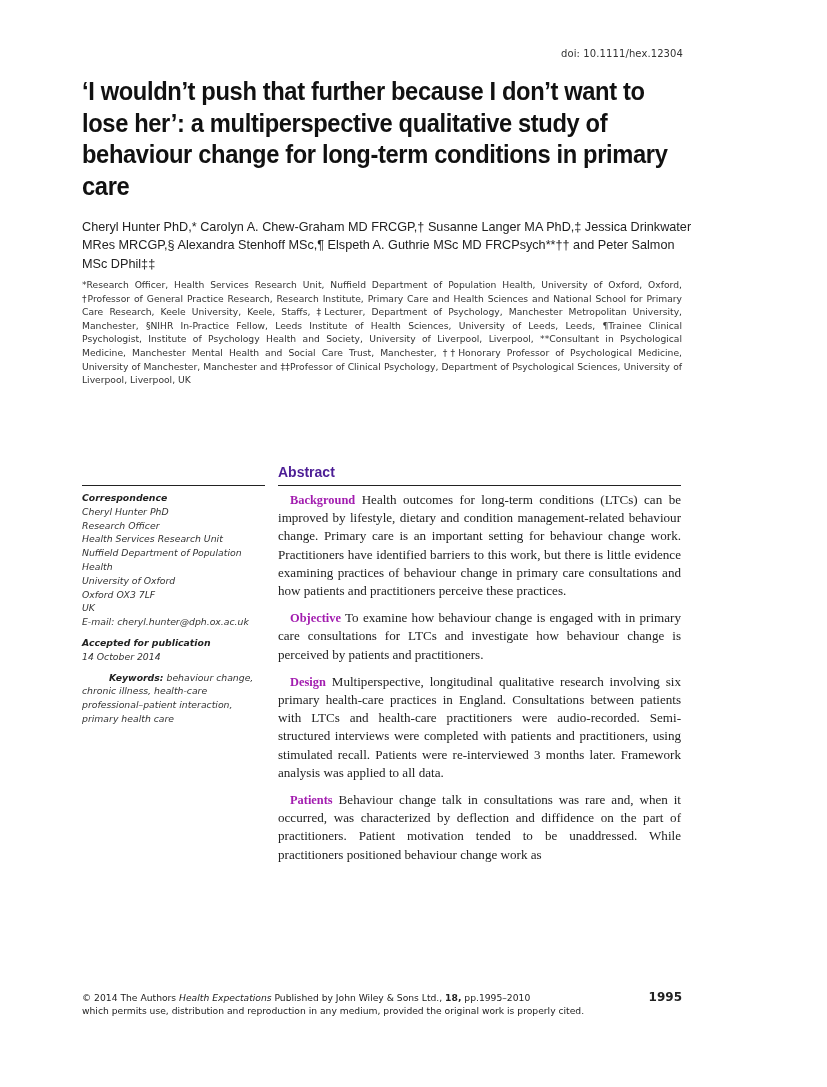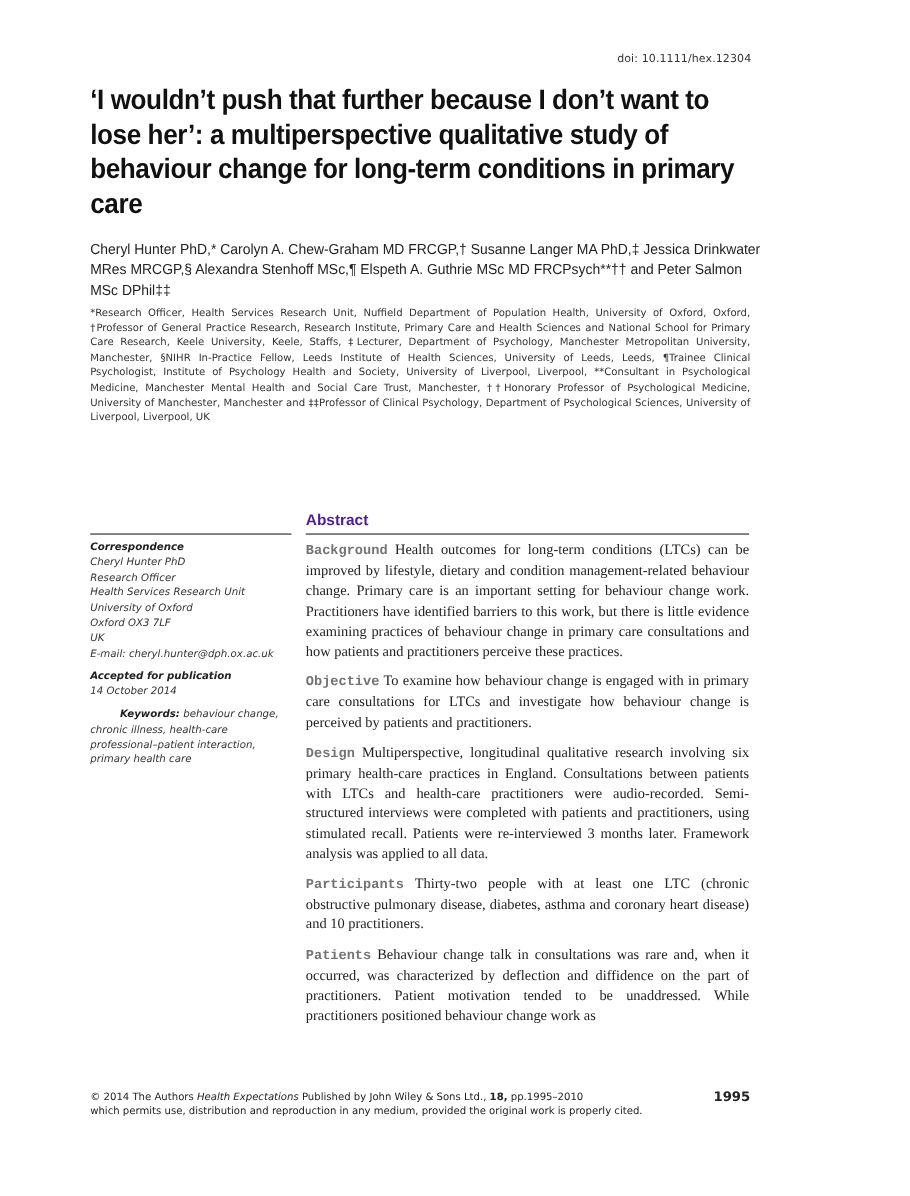--- a/index.html
+++ b/index.html
@@ -46,22 +46,22 @@
       font-weight: bold; font-size: 14px; line-height: 20px; color: #4c1d95;
       margin-bottom: 3px;
     }
     .abstract .rule { margin-bottom: 5px; }
     .abs-para {
       font-family: "Liberation Serif", serif;
       font-size: 13.1px; line-height: 18.2px; color: #222;
       text-align: justify; margin: 0 0 9px 0;
     }
     .abs-label {
-      font-family: Liberation Mono, monospace;
-      font-weight: bold; font-size: 12.4px; color: #737373;
+      font-family: Liberation Serif, serif;
+      font-weight: bold; font-size: 12.4px; color: #a21caf; margin-left: 12px;
     }
     .footer {
       position: absolute; left: 82px; top: 992px; width: 600px;
       font-size: 9.2px; line-height: 12.8px; color: #222;
     }
     .page-num {
       position: absolute; right: 145px; top: 990px;
       font-weight: bold; font-size: 12px; color: #222;
     }
   </style>
@@ -76,20 +76,21 @@
 
 <div class="affil">*Research Officer, Health Services Research Unit, Nuffield Department of Population Health, University of Oxford, Oxford, †Professor of General Practice Research, Research Institute, Primary Care and Health Sciences and National School for Primary Care Research, Keele University, Keele, Staffs, ‡Lecturer, Department of Psychology, Manchester Metropolitan University, Manchester, §NIHR In-Practice Fellow, Leeds Institute of Health Sciences, University of Leeds, Leeds, ¶Trainee Clinical Psychologist, Institute of Psychology Health and Society, University of Liverpool, Liverpool, **Consultant in Psychological Medicine, Manchester Mental Health and Social Care Trust, Manchester, ††Honorary Professor of Psychological Medicine, University of Manchester, Manchester and ‡‡Professor of Clinical Psychology, Department of Psychological Sciences, University of Liverpool, Liverpool, UK</div>
 
 <div class="left-col">
   <div class="rule"></div>
   <div class="side-block">
     <div class="side-head">Correspondence</div>
     <div>Cheryl Hunter PhD</div>
     <div>Research Officer</div>
     <div>Health Services Research Unit</div>
+    <div>Nuffield Department of Population Health</div>
     <div>University of Oxford</div>
     <div>Oxford OX3 7LF</div>
     <div>UK</div>
     <div>E-mail: cheryl.hunter@dph.ox.ac.uk</div>
   </div>
   <div class="side-block">
     <div class="side-head">Accepted for publication</div>
     <div>14 October 2014</div>
   </div>
   <div class="side-block">
@@ -107,24 +108,20 @@
   </p>
   <p class="abs-para">
     <span class="abs-label">Objective</span>
     <span>To examine how behaviour change is engaged with in primary care consultations for LTCs and investigate how behaviour change is perceived by patients and practitioners.</span>
   </p>
   <p class="abs-para">
     <span class="abs-label">Design</span>
     <span>Multiperspective, longitudinal qualitative research involving six primary health-care practices in England. Consultations between patients with LTCs and health-care practitioners were audio-recorded. Semi-structured interviews were completed with patients and practitioners, using stimulated recall. Patients were re-interviewed 3 months later. Framework analysis was applied to all data.</span>
   </p>
   <p class="abs-para">
-    <span class="abs-label">Participants</span>
-    <span>Thirty-two people with at least one LTC (chronic obstructive pulmonary disease, diabetes, asthma and coronary heart disease) and 10 practitioners.</span>
-  </p>
-  <p class="abs-para">
     <span class="abs-label">Patients</span>
     <span>Behaviour change talk in consultations was rare and, when it occurred, was characterized by deflection and diffidence on the part of practitioners. Patient motivation tended to be unaddressed. While practitioners positioned behaviour change work as</span>
   </p>
 </div>
 
 <div class="footer">
   <div><span>© 2014 The Authors </span><i>Health Expectations</i><span> Published by John Wiley &amp; Sons Ltd., </span><b>18,</b><span> pp.1995–2010</span></div>
   <div>which permits use, distribution and reproduction in any medium, provided the original work is properly cited.</div>
 </div>
 

